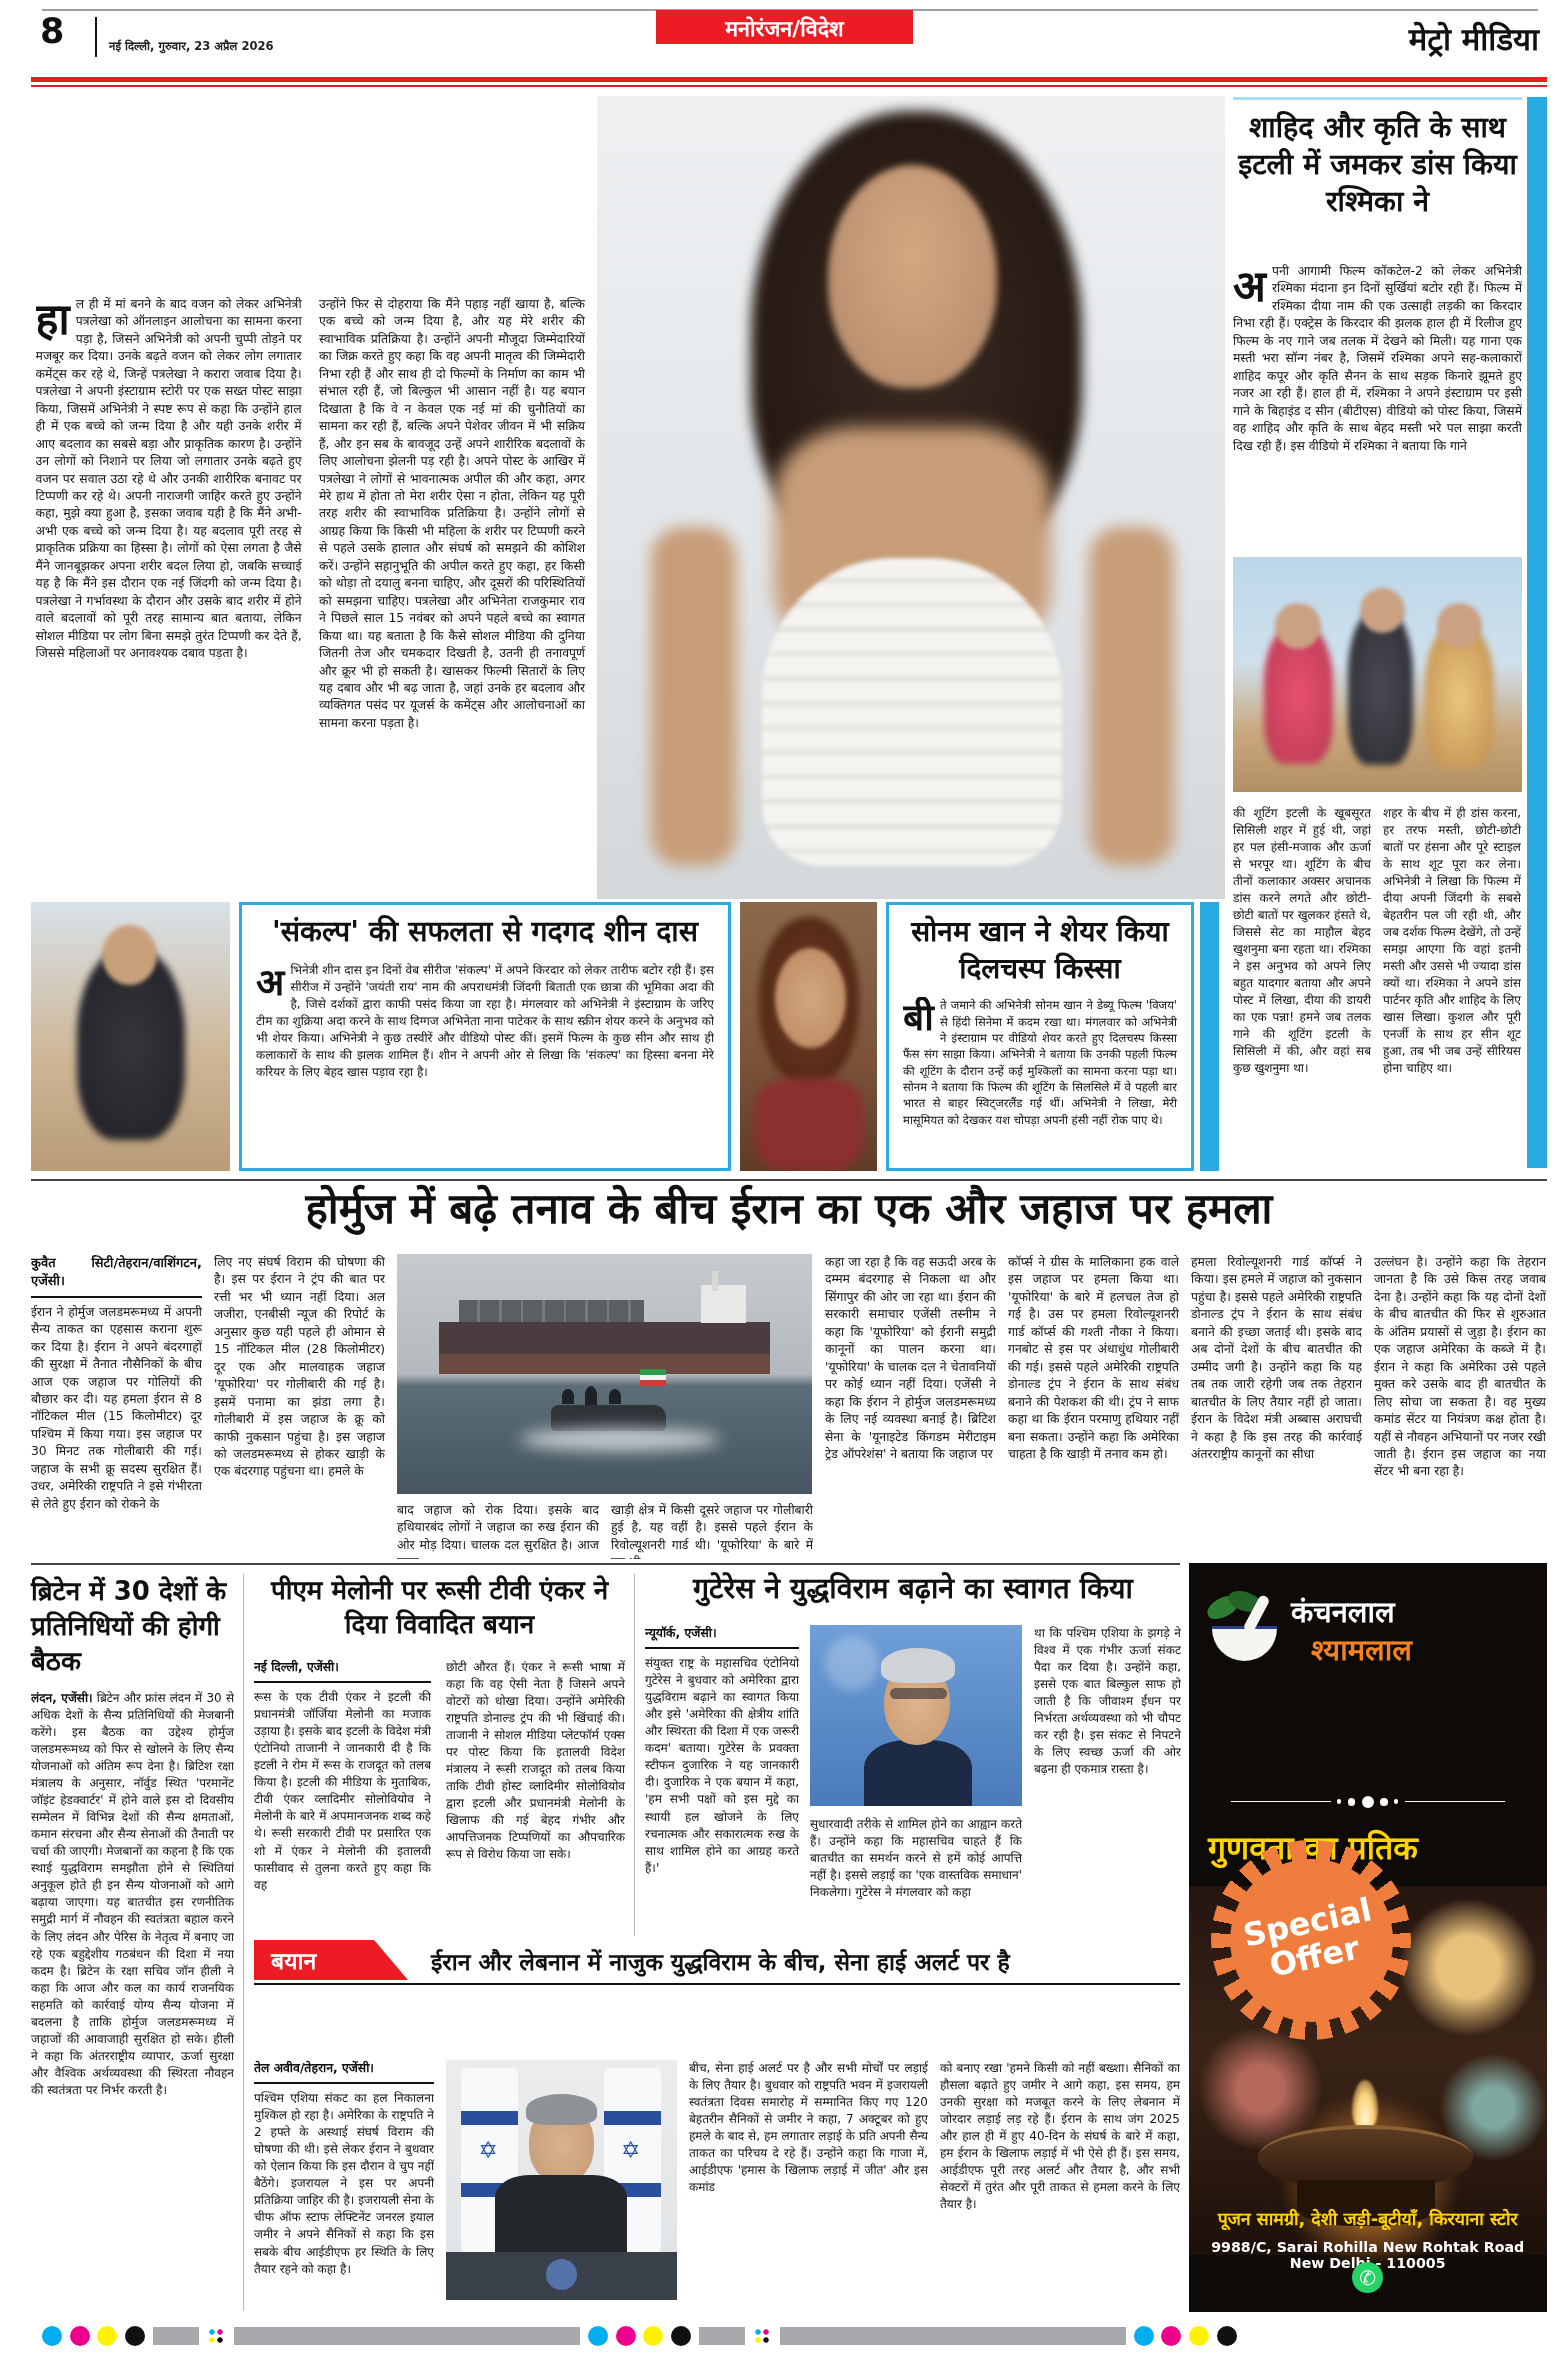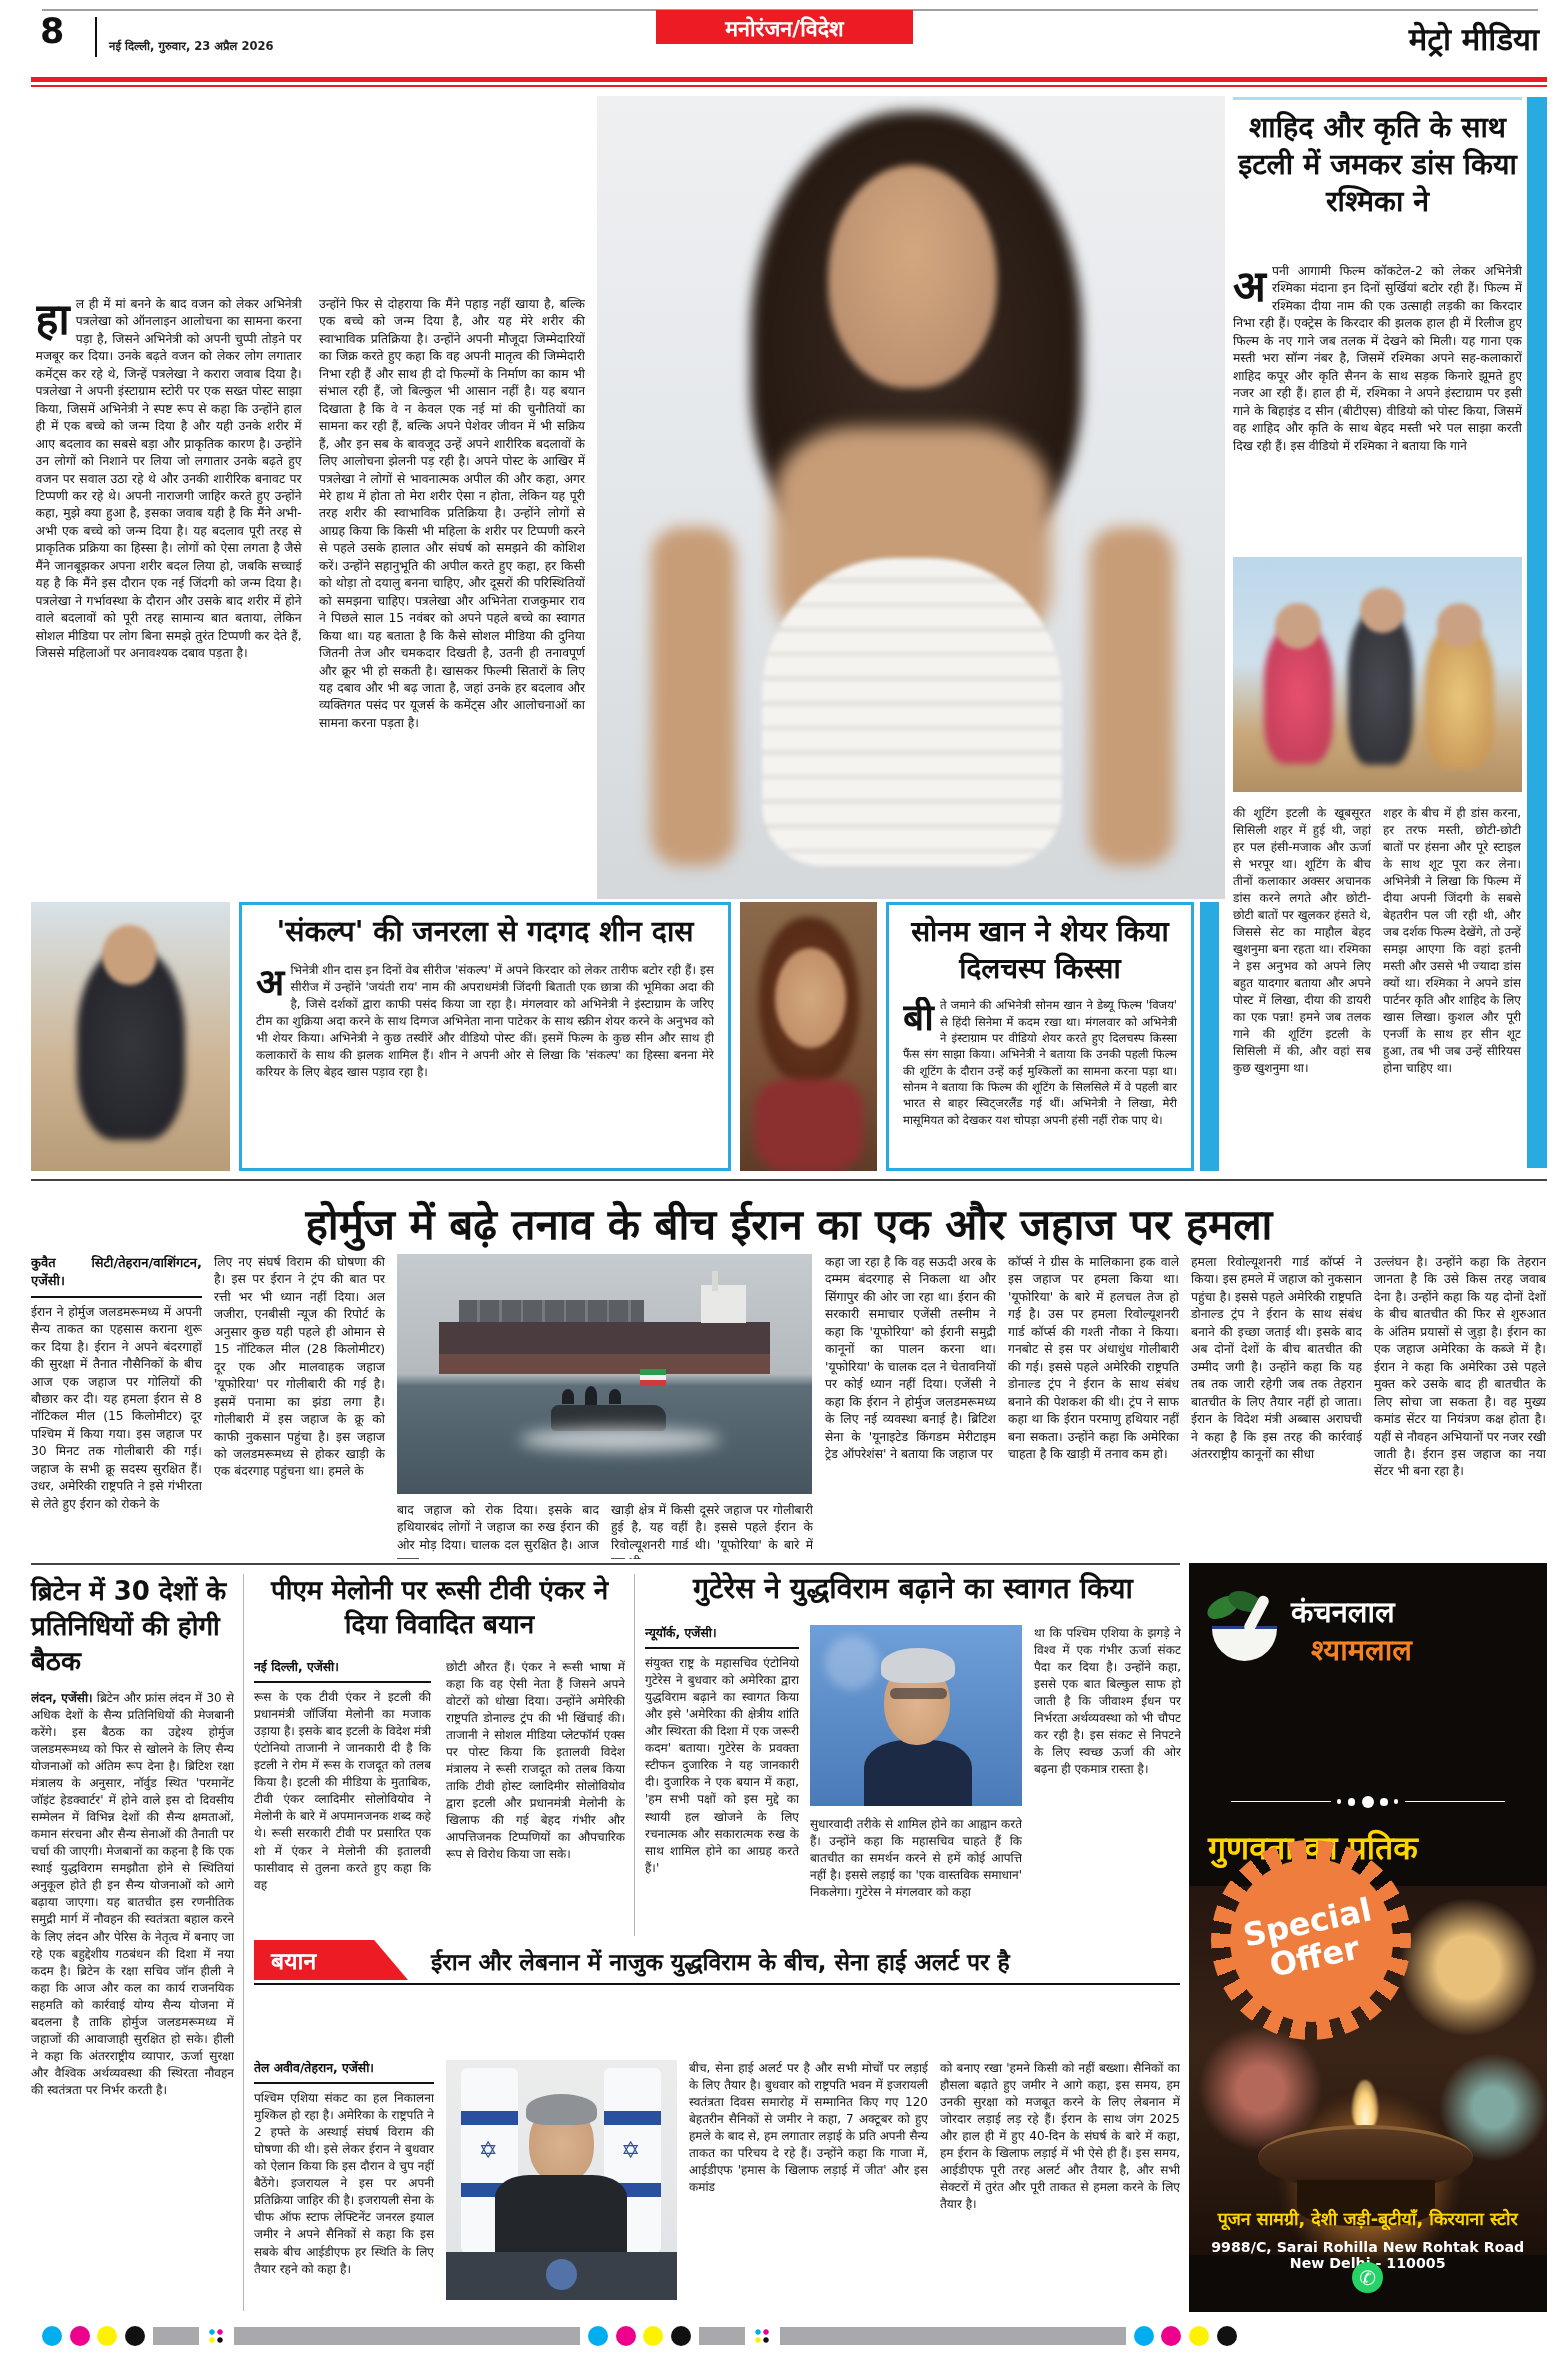--- a/index.html
+++ b/index.html
@@ -68,21 +68,21 @@
     <div class="col" style="left:150px;top:705px;width:138px;height:365px;font-size:12px;"><span>शहर के बीच में ही डांस करना, हर तरफ मस्ती, छोटी-छोटी बातों पर हंसना और पूरे स्टाइल के साथ शूट पूरा कर लेना। अभिनेत्री ने लिखा कि फिल्म में दीया अपनी जिंदगी के सबसे बेहतरीन पल जी रही थी, और जब दर्शक फिल्म देखेंगे, तो उन्हें समझ आएगा कि वहां इतनी मस्ती और उससे भी ज्यादा डांस क्यों था। रश्मिका ने अपने डांस पार्टनर कृति और शाहिद के लिए खास लिखा। कुशल और पूरी एनर्जी के साथ हर सीन शूट हुआ, तब भी जब उन्हें सीरियस होना चाहिए था।</span></div>
   </div>
   <div class="abs" style="left:1527px;top:97px;width:20px;height:1071px;background:#29abe2;"></div>
 
   <div class="photo" style="left:31px;top:902px;width:199px;height:269px;background:linear-gradient(180deg,#d8e2e8 0%,#cdb493 60%,#b89c78 100%);">
     <div class="abs" style="left:46px;top:46px;width:108px;height:192px;background:radial-gradient(#35353c,#1f1f25);border-radius:45% 45% 35% 35%;filter:blur(3.8px);"></div>
     <div class="abs" style="left:71px;top:23px;width:55px;height:60px;background:#c9a07c;border-radius:50%;filter:blur(2.3px);"></div>
   </div>
 
   <div class="abs bluebox" style="left:239px;top:902px;width:492px;height:269px;">
-    <div class="headline" style="font-size:28.5px;line-height:1.35;">'संकल्प' की जनरला से गदगद शीन दास</div>
+    <div class="headline" style="font-size:28.5px;line-height:1.35;">'संकल्प' की सफलता से गदगद शीन दास</div>
     <div class="body-text" style="margin-top:10.8px;font-size:12px;height:162px;">
       <span class="dropcap" style="font-size:37px;">अ</span><span>भिनेत्री शीन दास इन दिनों वेब सीरीज 'संकल्प' में अपने किरदार को लेकर तारीफ बटोर रही हैं। इस सीरीज में उन्होंने 'जयंती राय' नाम की अपराधमंत्री जिंदगी बिताती एक छात्रा की भूमिका अदा की है, जिसे दर्शकों द्वारा काफी पसंद किया जा रहा है। मंगलवार को अभिनेत्री ने इंस्टाग्राम के जरिए टीम का शुक्रिया अदा करने के साथ दिग्गज अभिनेता नाना पाटेकर के साथ स्क्रीन शेयर करने के अनुभव को भी शेयर किया। अभिनेत्री ने कुछ तस्वीरें और वीडियो पोस्ट कीं। इसमें फिल्म के कुछ सीन और साथ ही कलाकारों के साथ की झलक शामिल हैं। शीन ने अपनी ओर से लिखा कि 'संकल्प' का हिस्सा बनना मेरे करियर के लिए बेहद खास पड़ाव रहा है।</span>
     </div>
   </div>
 
   <div class="photo" style="left:740px;top:902px;width:137px;height:269px;background:linear-gradient(180deg,#8a6a4a 0%,#7a5338 60%,#5e3c27 100%);">
     <div class="abs" style="left:19px;top:15.4px;width:100px;height:169px;background:radial-gradient(#6e3b22,#4a2412);border-radius:48%;filter:blur(3.8px);"></div>
     <div class="abs" style="left:35px;top:46px;width:71px;height:100px;background:radial-gradient(#d3a87f,#b9855f);border-radius:50%;filter:blur(2.3px);"></div>
     <div class="abs" style="left:15.4px;top:177px;width:108px;height:92px;background:#8c2f2f;border-radius:30%;filter:blur(4.6px);"></div>
   </div>
@@ -90,21 +90,21 @@
   <div class="abs bluebox" style="left:886px;top:902px;width:308px;height:269px;">
     <div class="headline" style="font-size:28px;line-height:1.35;">सोनम खान ने शेयर किया दिलचस्प किस्सा</div>
     <div class="body-text" style="margin-top:9.2px;font-size:11.5px;height:154px;">
       <span class="dropcap" style="font-size:37px;">बी</span><span>ते जमाने की अभिनेत्री सोनम खान ने डेब्यू फिल्म 'विजय' से हिंदी सिनेमा में कदम रखा था। मंगलवार को अभिनेत्री ने इंस्टाग्राम पर वीडियो शेयर करते हुए दिलचस्प किस्सा फैंस संग साझा किया। अभिनेत्री ने बताया कि उनकी पहली फिल्म की शूटिंग के दौरान उन्हें कई मुश्किलों का सामना करना पड़ा था। सोनम ने बताया कि फिल्म की शूटिंग के सिलसिले में वे पहली बार भारत से बाहर स्विट्जरलैंड गई थीं। अभिनेत्री ने लिखा, मेरी मासूमियत को देखकर यश चोपड़ा अपनी हंसी नहीं रोक पाए थे।</span>
     </div>
   </div>
   <div class="abs" style="left:1200px;top:902px;width:19px;height:269px;background:#29abe2;"></div>
 
   <div class="abs" style="left:31px;top:1179px;width:1516px;height:1.5px;background:#444;"></div>
   <div class="abs" style="left:31px;top:1182px;width:1516px;height:379px;">
-    <div class="headline" style="font-size:42px;line-height:1.2;margin-top:18px;">होर्मुज में बढ़े तनाव के बीच ईरान का एक और जहाज पर हमला</div>
+    <div class="headline" style="font-size:42px;line-height:1.2;margin-top:2px;">होर्मुज में बढ़े तनाव के बीच ईरान का एक और जहाज पर हमला</div>
     <div class="col" style="left:0;top:72px;width:171px;height:305px;">
       <div class="byline">कुवैत सिटी/तेहरान/वाशिंगटन, एजेंसी।</div>
       <span>ईरान ने होर्मुज जलडमरूमध्य में अपनी सैन्य ताकत का एहसास कराना शुरू कर दिया है। ईरान ने अपने बंदरगाहों की सुरक्षा में तैनात नौसैनिकों के बीच आज एक जहाज पर गोलियों की बौछार कर दी। यह हमला ईरान से 8 नॉटिकल मील (15 किलोमीटर) दूर पश्चिम में किया गया। इस जहाज पर 30 मिनट तक गोलीबारी की गई। जहाज के सभी क्रू सदस्य सुरक्षित हैं। उधर, अमेरिकी राष्ट्रपति ने इसे गंभीरता से लेते हुए ईरान को रोकने के</span>
     </div>
     <div class="col" style="left:183px;top:72px;width:171px;height:305px;"><span>लिए नए संघर्ष विराम की घोषणा की है। इस पर ईरान ने ट्रंप की बात पर रत्ती भर भी ध्यान नहीं दिया। अल जजीरा, एनबीसी न्यूज की रिपोर्ट के अनुसार कुछ यही पहले ही ओमान से 15 नॉटिकल मील (28 किलोमीटर) दूर एक और मालवाहक जहाज 'यूफोरिया' पर गोलीबारी की गई है। इसमें पनामा का झंडा लगा है। गोलीबारी में इस जहाज के क्रू को काफी नुकसान पहुंचा है। इस जहाज को जलडमरूमध्य से होकर खाड़ी के एक बंदरगाह पहुंचना था। हमले के</span></div>
 
     <div class="photo" style="left:366px;top:72px;width:415px;height:240px;background:linear-gradient(180deg,#c6cbcf 0%,#b3b9bd 50%,#5d6e78 55%,#46555f 100%);">
       <div class="abs" style="left:42px;top:68px;width:331px;height:35px;background:#4a3c3f;"></div>
       <div class="abs" style="left:42px;top:100px;width:331px;height:20px;background:#6b4a44;"></div>
       <div class="abs" style="left:304px;top:31px;width:45px;height:38px;background:#e8e8e6;"></div>

